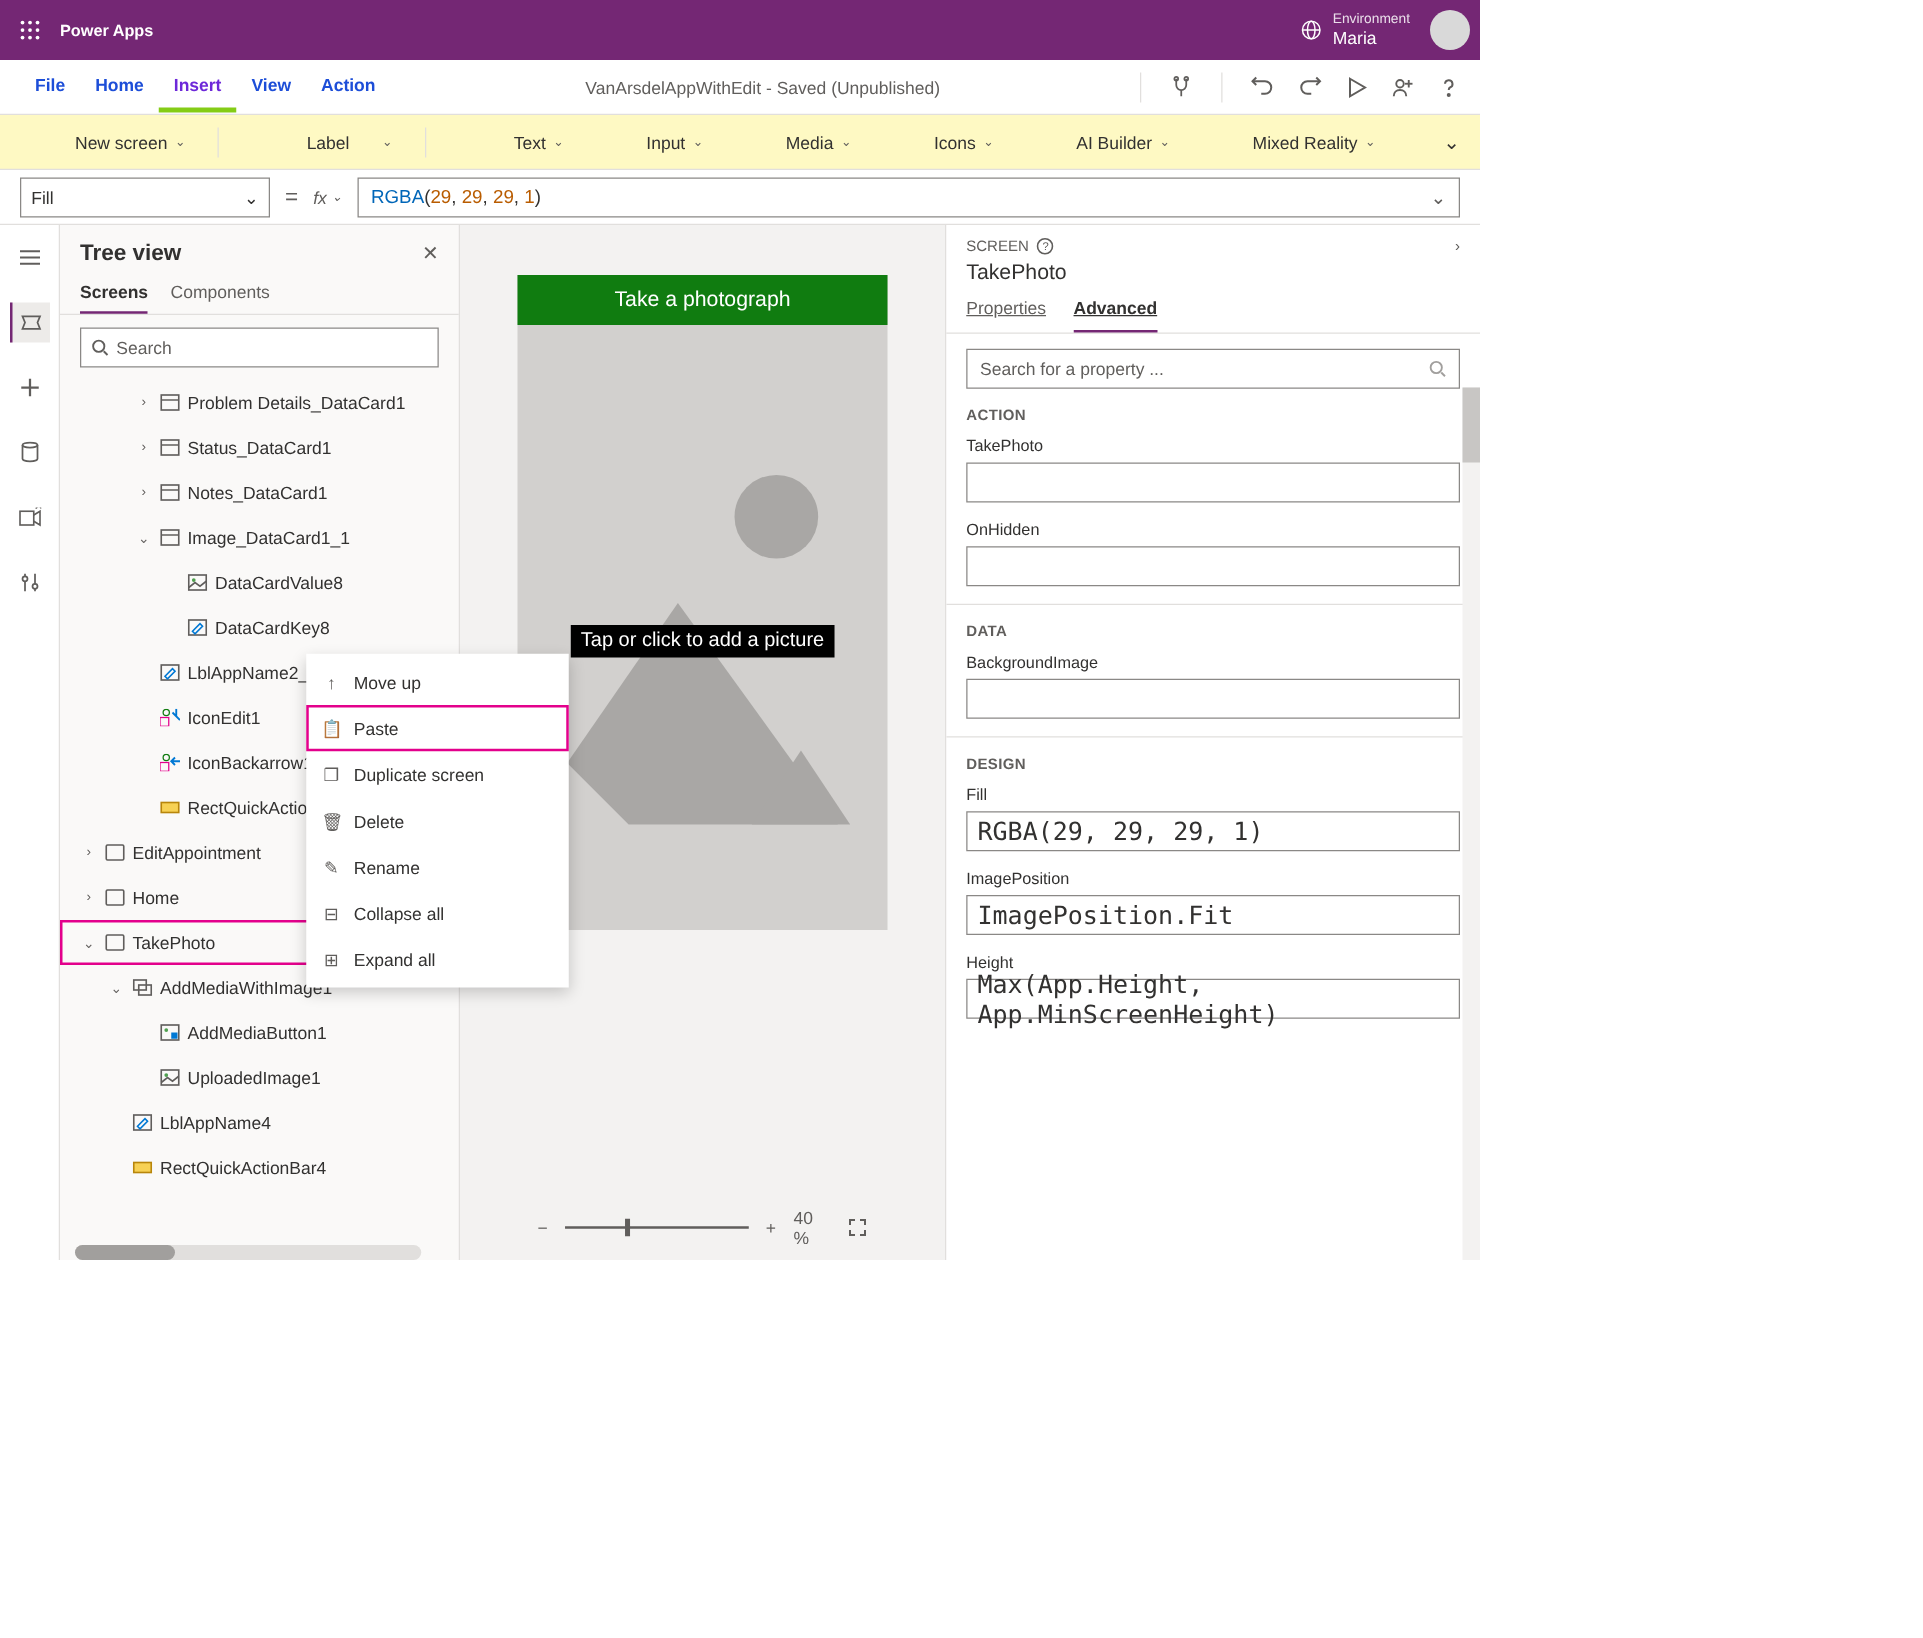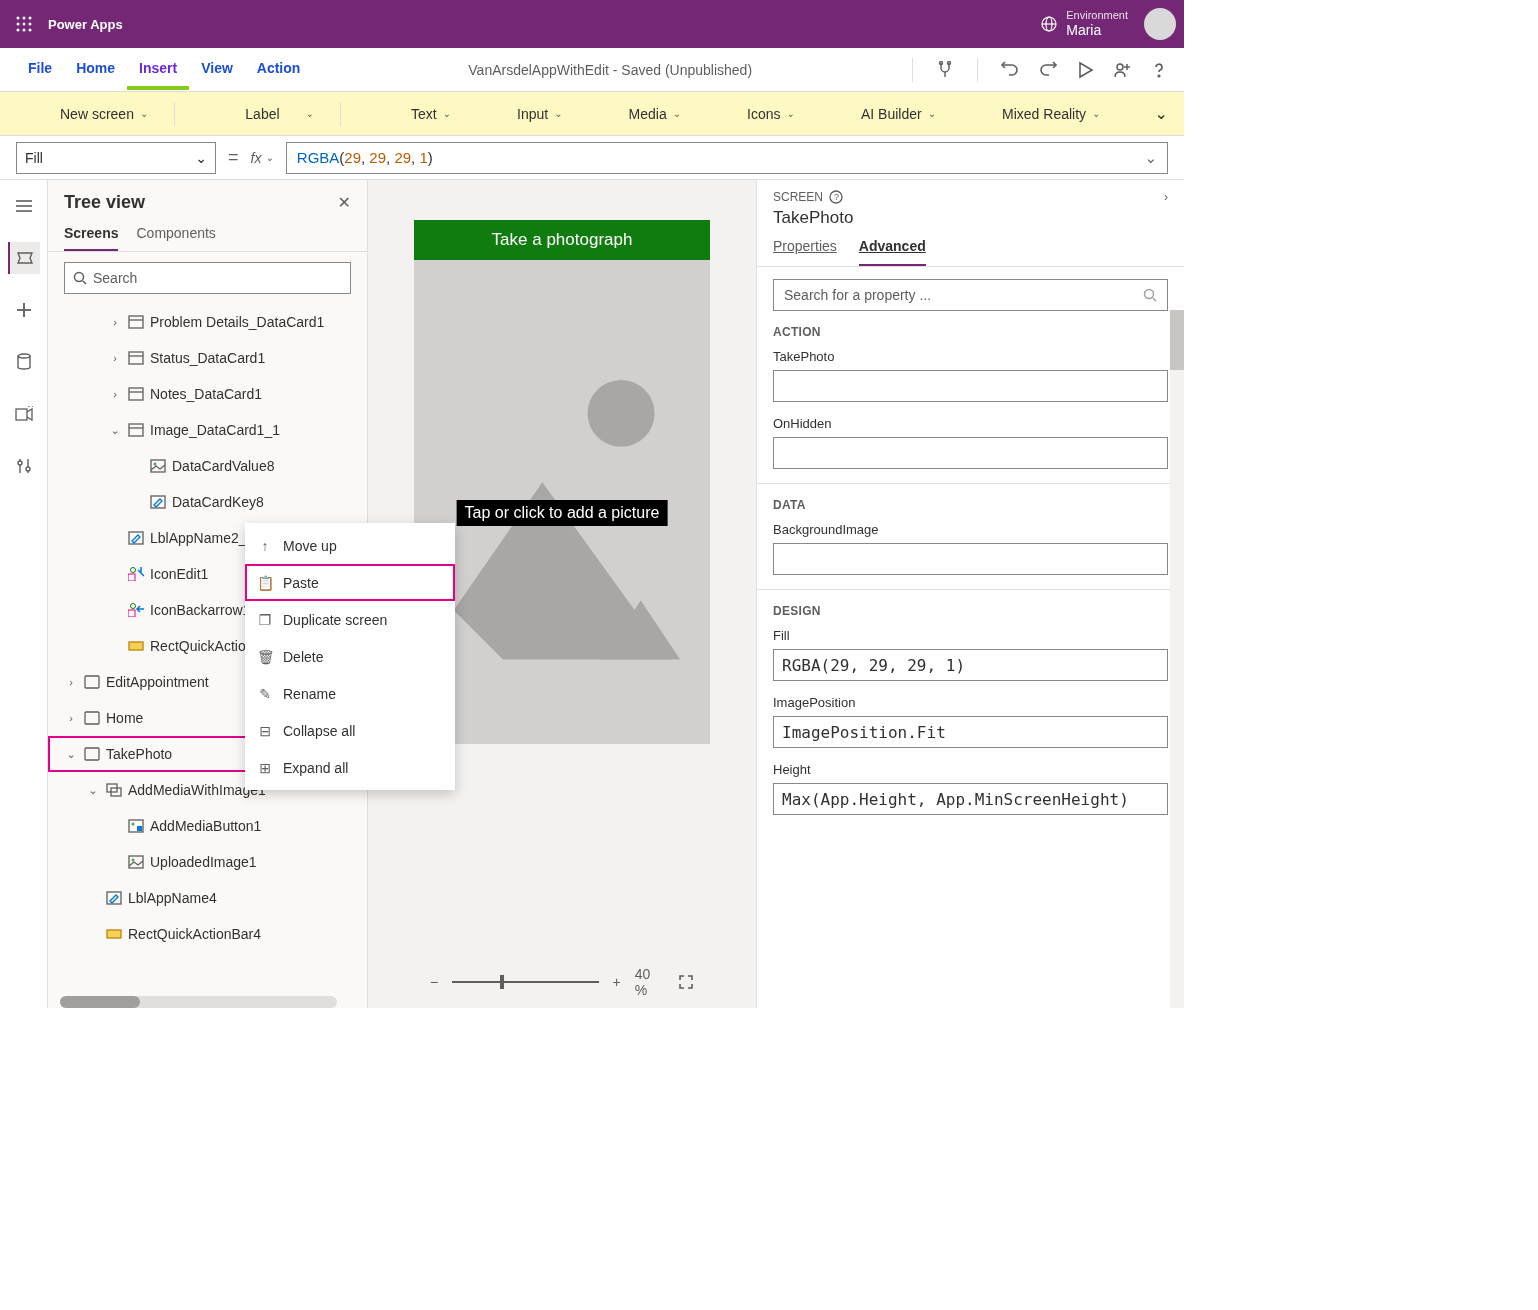--- a/index.html
+++ b/index.html
@@ -88,21 +88,21 @@
 .rpanel { width: 428px; border-left: 1px solid #e1dfdd; display: flex; flex-direction: column; background: #fff; position: relative; }
 .rpanel-head { padding: 10px 16px 4px 16px; display: flex; align-items: center; justify-content: space-between; color: #605e5c; font-size: 12px; }
 .rpanel-title { padding: 0 16px 10px 16px; font-size: 17px; }
 .rpanel-tabs { display: flex; gap: 22px; padding: 0 16px; border-bottom: 1px solid #e1dfdd; }
 .rpanel-tab { padding-bottom: 10px; color: #605e5c; cursor: pointer; text-decoration: underline; }
 .rpanel-tab.active { color: #323130; border-bottom: 2px solid #742774; font-weight: 600; }
 .rpanel-body { flex: 1; overflow-y: auto; padding: 12px 16px; }
 .prop-search { height: 32px; border: 1px solid #8a8886; display: flex; align-items: center; padding: 0 10px; color: #605e5c; justify-content: space-between; margin-bottom: 14px; }
 .section-label { font-size: 12px; font-weight: 600; color: #605e5c; margin: 14px 0 10px 0; letter-spacing: 0.3px; }
 .field-label { font-size: 13px; color: #323130; margin-bottom: 6px; }
-.field-input { height: 32px; border: 1px solid #8a8886; width: 100%; padding: 0 8px; font-family: Consolas, monospace; font-size: 16px; display: flex; align-items: center; margin-bottom: 14px; background: #fff; }
+.field-input { height: 32px; border: 1px solid #8a8886; width: 100%; padding: 0 8px; font-family: Consolas, monospace; font-size: 20px; display: flex; align-items: center; margin-bottom: 14px; background: #fff; }
 .rpanel hr { border: none; border-top: 1px solid #e1dfdd; margin: 8px -16px; }
 .rscroll { position: absolute; right: 0; top: 130px; bottom: 0; width: 14px; background: #f3f2f1; }
 .rscroll .rthumb { width: 100%; height: 60px; background: #c8c6c4; }
 
 svg { display: block; }
 </style>
 </head>
 <body>
 
 <div class="topbar">

